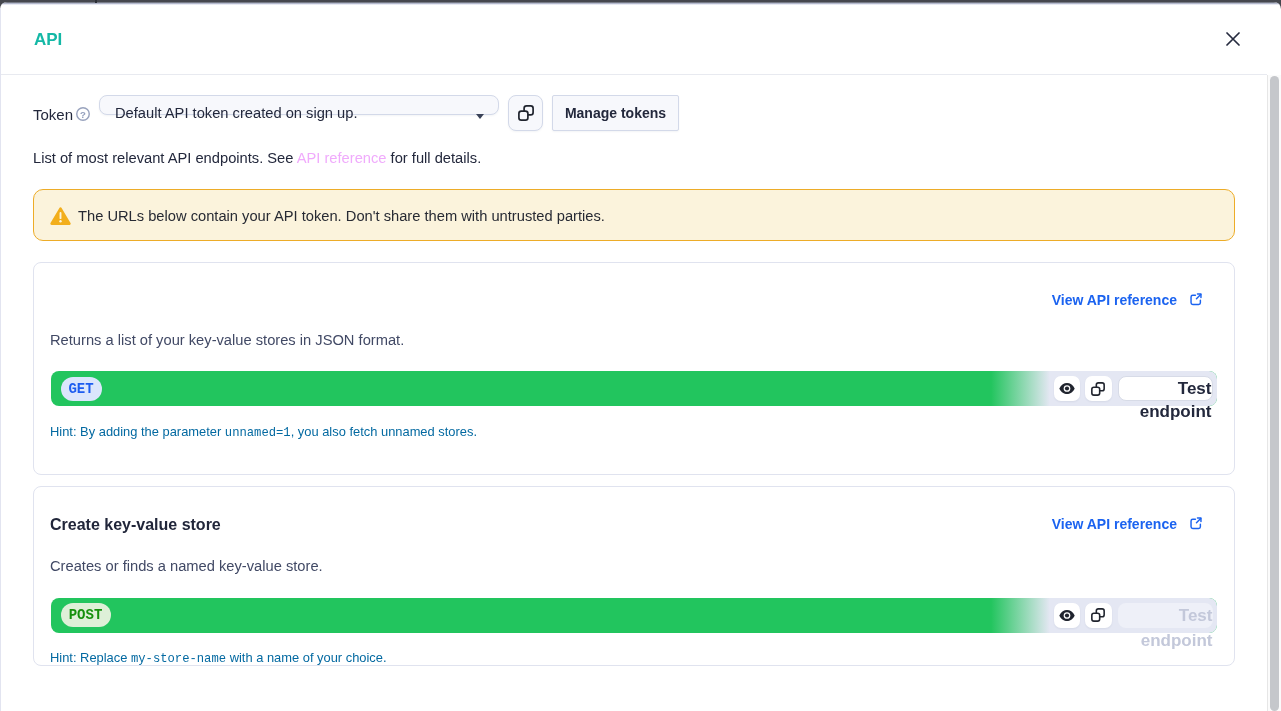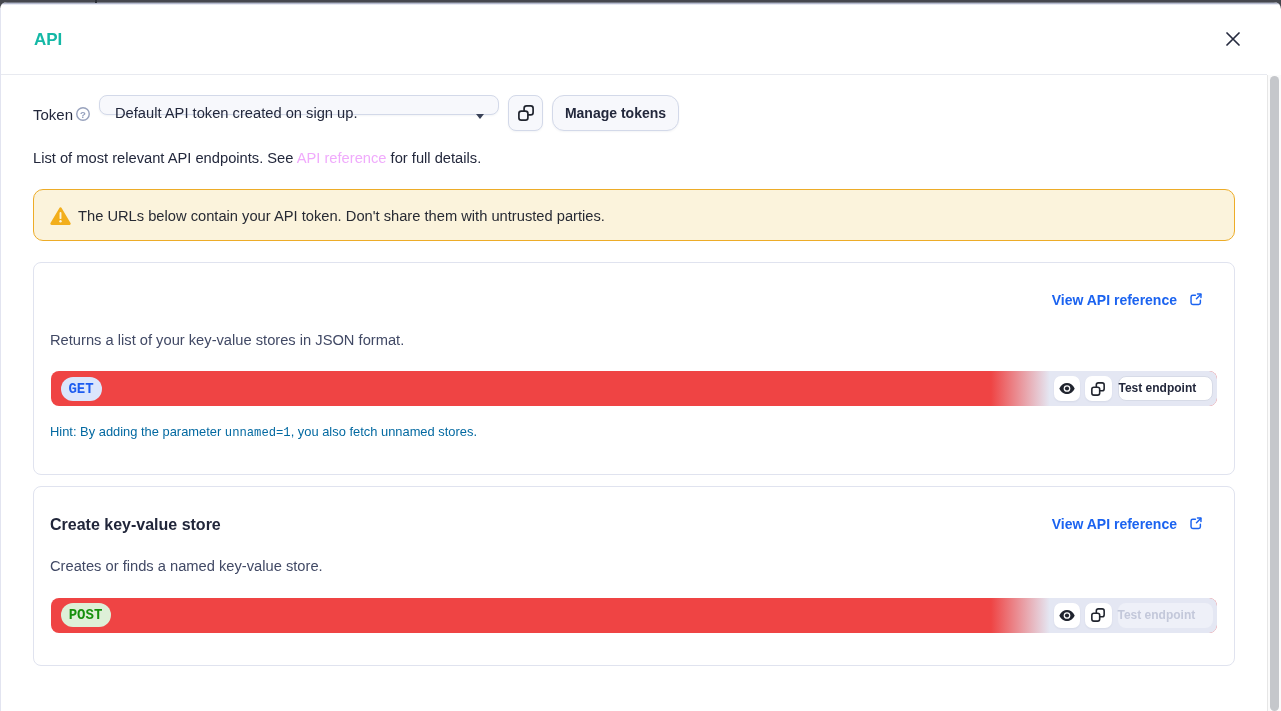--- a/index.html
+++ b/index.html
@@ -21,21 +21,21 @@
           border:1px solid #d3d9e9;border-radius:8px;box-sizing:border-box;
           box-shadow:0 1px 2px rgba(25,35,80,0.05)}
   .seltext{position:absolute;left:15px;top:8.5px;font-size:14.7px;color:#23283c}
   .caret{position:absolute;left:375.5px;top:17.5px;width:0;height:0;
          border-left:4px solid transparent;border-right:4px solid transparent;
          border-top:5px solid #3a4258}
   .iconbtn{position:absolute;left:508px;top:95px;width:35px;height:36px;background:#f7f8fc;
            border:1px solid #d3d9e9;border-radius:8px;box-sizing:border-box;
            box-shadow:0 1px 2px rgba(25,35,80,0.05)}
   .mbtn{position:absolute;left:552px;top:95px;width:127px;height:36px;background:#f7f8fc;
-        border:1px solid #d3d9e9;border-radius:12px;box-sizing:border-box;
+        border:1px solid #d3d9e9;border-radius:2px;box-sizing:border-box;
         font-size:14px;font-weight:bold;color:#23283c;text-align:center;line-height:34px;
         box-shadow:0 1px 2px rgba(25,35,80,0.05)}
 
   .para{position:absolute;left:33px;top:150px;font-size:14.7px;color:#23283c}
   .para a{color:#f0abfc;text-decoration:none}
 
   .warn{position:absolute;left:33px;top:188.5px;width:1202px;height:52px;background:#fbf3dc;
         border:1.5px solid #edac28;border-radius:10px;box-sizing:border-box}
   .warntext{position:absolute;left:44px;top:18px;font-size:14.7px;color:#272a33}
 
@@ -45,35 +45,35 @@
   .card2{top:486px;height:180px}
   .card2 .ctitle{top:28.5px}
   .card2 .cdesc{top:70.5px}
   .card2 .bar{top:110.5px}
   .card2 .url{top:8.5px}
   .card2 .hint{top:163px}
   .ctitle{position:absolute;left:16px;top:27px;font-size:16px;font-weight:bold;color:#21263a}
   .clink{position:absolute;right:57px;top:29px;font-size:14px;font-weight:bold;color:#1b63f0}
   .clinkicon{position:absolute;right:31.5px;top:29px}
   .cdesc{position:absolute;left:16px;top:68.5px;font-size:14.7px;color:#414965}
-  .bar{position:absolute;left:17px;top:108px;width:1166px;height:35px;background:#ef4444;
+  .bar{position:absolute;left:17px;top:108px;width:1166px;height:35px;background:#22c55e;
        border-radius:8px}
   .bar::before{content:"";position:absolute;right:0;top:0;width:226px;height:100%;
        border-radius:0 8px 8px 0;
        background:linear-gradient(90deg,rgba(228,231,243,0),#e4e7f3 26%)}
   .badge{position:absolute;left:10px;top:5.5px;height:24px;border-radius:12px;
          font-family:"Liberation Mono",monospace;font-size:14px;font-weight:bold;
          line-height:24px;text-align:center;text-indent:-1px}
   .bGET{width:41px;background:#dbe6fc;color:#1c5cf0}
   .bPOST{width:50px;background:#def0d8;color:#15900c}
   .url{position:absolute;top:9px;font-family:"Liberation Mono",monospace;font-size:14.1px;
        color:#2e3244;white-space:pre}
   .barbtn{position:absolute;top:5px;width:26.5px;height:25px;background:#fff;border-radius:7px;box-shadow:0 1px 2px rgba(30,40,90,0.07)}
-  .tbtn{position:absolute;top:5px;height:25px;border-radius:8px;font-size:12px;
-        font-weight:bold;text-align:left;box-sizing:border-box}
+  .tbtn{position:absolute;top:5px;height:25px;border-radius:8px;font-size:17px;
+        font-weight:bold;text-align:right;box-sizing:border-box}
   .tbtn1{right:4.5px;width:95px;background:#fff;border:1px solid #d7dbe7;color:#23283c;
          line-height:23px}
   .tbtn2{right:4.5px;width:95px;background:#eef0f8;color:#c3c8da;line-height:25px}
   .hint{position:absolute;left:16px;top:161px;font-size:12.9px;color:#0369a1}
   .hint .mono{font-size:12.2px}
 
   .sbtrack{position:absolute;left:1267px;top:75px;width:14px;height:636px;background:#fbfbfb;
            border-left:1px solid #e6e6e6;box-sizing:border-box}
   .sbthumb{position:absolute;left:1269.5px;top:76px;width:9px;height:635px;background:#c5c7cb;
            border-radius:4.5px}
@@ -168,17 +168,18 @@
       </svg>
     </div>
     <div class="barbtn" style="right:105.5px">
       <svg style="margin:5.5px auto 0" width="14" height="14" viewBox="0 0 15 15" fill="none" stroke="#20242e" stroke-width="1.7">
         <rect x="5.7" y="0.9" width="8.4" height="8.4" rx="2.2"></rect>
         <rect x="0.9" y="5.7" width="8.4" height="8.4" rx="2.2" fill="#fff"></rect>
       </svg>
     </div>
     <div class="tbtn tbtn2">Test endpoint</div>
   </div>
+  <div class="hint">Hint: Replace <span class="mono">my-store-name</span> with a name of your choice.</div>
 </div>
 
 <div style="position:absolute;left:0;top:8px;width:1px;height:703px;background:#e2e4f0"></div>
 <div class="sbtrack"></div>
 <div class="sbthumb"></div>
 
 </body></html>

